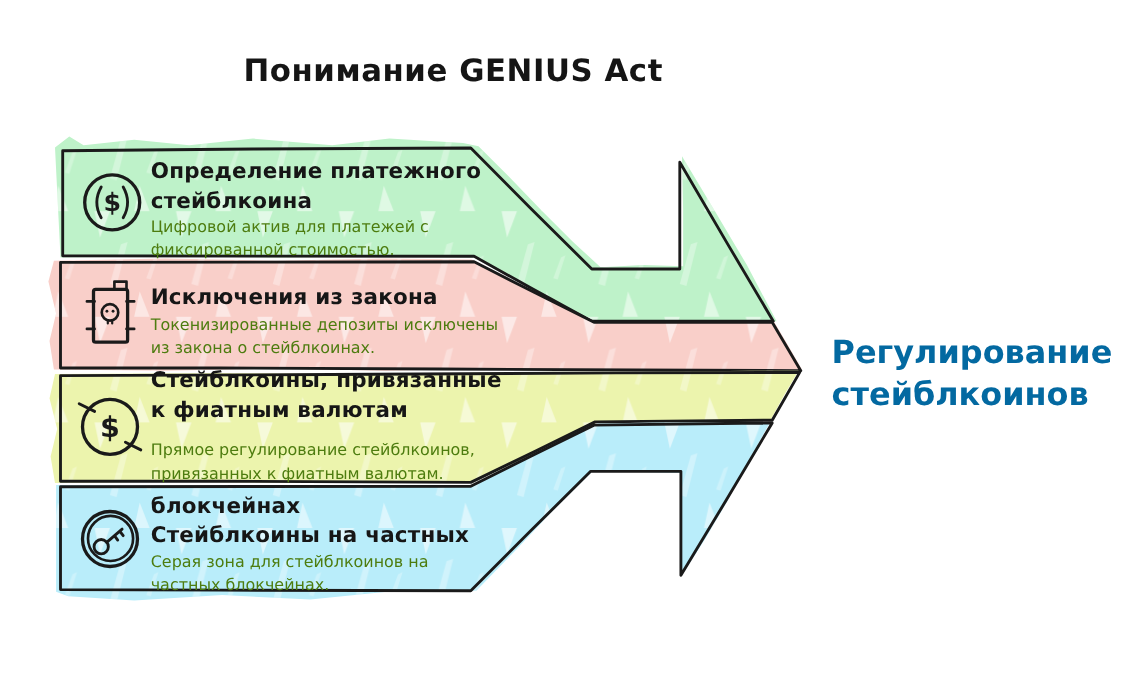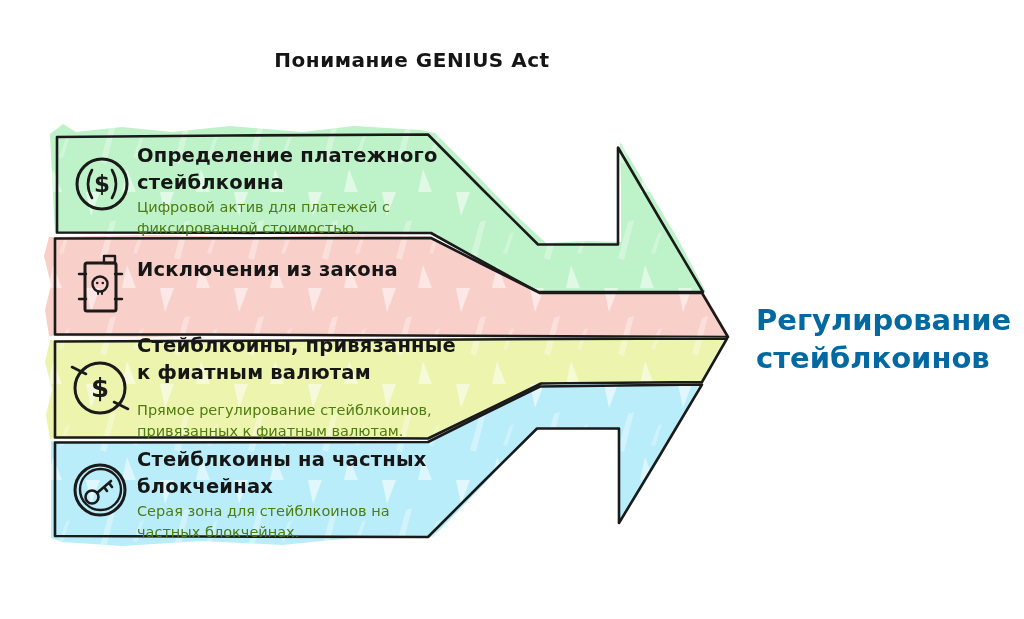--- a/index.html
+++ b/index.html
@@ -8,21 +8,21 @@
     font-family:"DejaVu Sans","Liberation Sans",sans-serif;color:#171717;
   }
   svg.diagram{position:absolute;left:0;top:0;width:1024px;height:619px;}
   .bstreak{fill:url(#streakPattern);stroke:none;}
   .boutline{fill:none;stroke:#1a1a1a;stroke-width:2.6;stroke-linejoin:round;stroke-linecap:round;}
   .icon{fill:none;stroke:#1a1a1a;stroke-linecap:round;stroke-linejoin:round;}
   .icon-fill{fill:#1a1a1a;stroke:none;}
   .icon-text{font-weight:700;fill:#1a1a1a;font-family:"DejaVu Sans",sans-serif;}
   .main-title{
     position:absolute;top:48px;left:0;width:824px;text-align:center;
-    font-size:20px;font-weight:700;letter-spacing:.5px;color:#151515;
+    font-size:28px;font-weight:700;letter-spacing:.5px;color:#151515;
   }
   .result-label{
     position:absolute;left:756px;top:301px;width:260px;
     font-size:29px;font-weight:700;line-height:38px;color:#0369a1;
   }
   .btitle{position:absolute;left:137px;font-size:19.5px;font-weight:700;line-height:26.5px;color:#161616;letter-spacing:.2px;}
   .bdesc{position:absolute;left:137px;font-size:14.5px;line-height:20.5px;color:#4d7c0f;}
   .line{display:block;white-space:nowrap;}
   .t1{top:143px;} .d1{top:197px;}
   .t2{top:257px;text-align:right;} .d2{top:286px;}
@@ -106,33 +106,37 @@
     <span class="line">стейблкоина</span>
   </div>
   <div class="bdesc d1">
     <span class="line">Цифровой актив для платежей с</span>
     <span class="line">фиксированной стоимостью.</span>
   </div>
 
   <div class="btitle t2">
     <span class="line">Исключения из закона</span>
   </div>
+  <div class="bdesc d2">
+    <span class="line">Токенизированные депозиты исключены</span>
+    <span class="line">из закона о стейблкоинах.</span>
+  </div>
 
   <div class="btitle t3">
     <span class="line">Стейблкоины, привязанные</span>
     <span class="line">к фиатным валютам</span>
   </div>
   <div class="bdesc d3">
     <span class="line">Прямое регулирование стейблкоинов,</span>
     <span class="line">привязанных к фиатным валютам.</span>
   </div>
 
   <div class="btitle t4">
+    <span class="line">блокчейнах</span>
     <span class="line">Стейблкоины на частных</span>
-    <span class="line">блокчейнах</span>
   </div>
   <div class="bdesc d4">
     <span class="line">Серая зона для стейблкоинов на</span>
     <span class="line">частных блокчейнах.</span>
   </div>
 
   <div class="result-label">
     <span class="line">Регулирование</span>
     <span class="line">стейблкоинов</span>
   </div>

